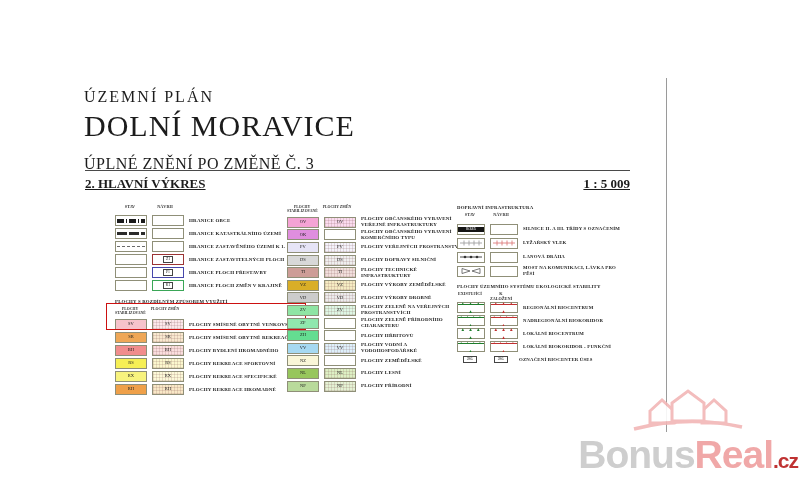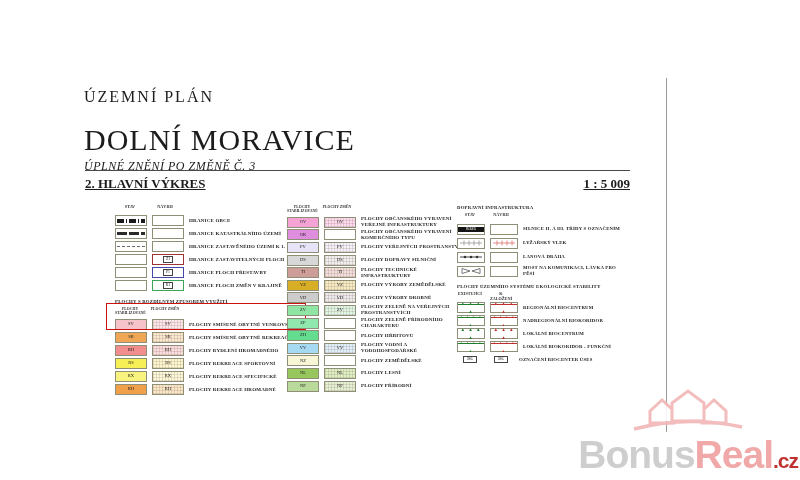--- a/index.html
+++ b/index.html
@@ -1,22 +1,22 @@
 <!DOCTYPE html>
 <html><head>
 <meta charset="utf-8">
 <style>
   html,body{margin:0;padding:0;background:#fff;}
   .page{position:relative;width:800px;height:480px;background:#ffffff;overflow:hidden;
         font-family:"Liberation Serif",serif;color:#1c1c1c;}
   
   .titleblock{position:absolute;left:84px;top:88px;width:545px;text-align:left;}
   .t1{font-size:16px;letter-spacing:2px;}
-  .t2{font-size:30px;letter-spacing:1px;margin-top:17px;}
-  .t3{font-size:12px;letter-spacing:.5px;margin-top:2px;font-style:italic;}
+  .t2{font-size:30px;letter-spacing:1px;margin-top:3px;}
+  .t3{font-size:16px;letter-spacing:.5px;margin-top:12px;}
   .rule{position:absolute;left:85px;top:170px;width:545px;border-top:1px solid #4a4a4a;}
   .subhead{position:absolute;left:85px;top:176px;width:545px;display:flex;
            justify-content:space-between;font-size:13px;font-weight:bold;text-decoration:underline;}
   
   .col{position:absolute;font-size:5px;}
   .lrow{display:flex;align-items:center;gap:5px;height:13px;}
   .sbox{position:relative;width:30px;height:9px;border:1px solid #8f8f78;background:#fff;
         flex:0 0 auto;display:flex;align-items:center;justify-content:center;}
   .s3{width:26px;}
   .swrap{width:26px;display:flex;justify-content:center;flex:0 0 auto;}

